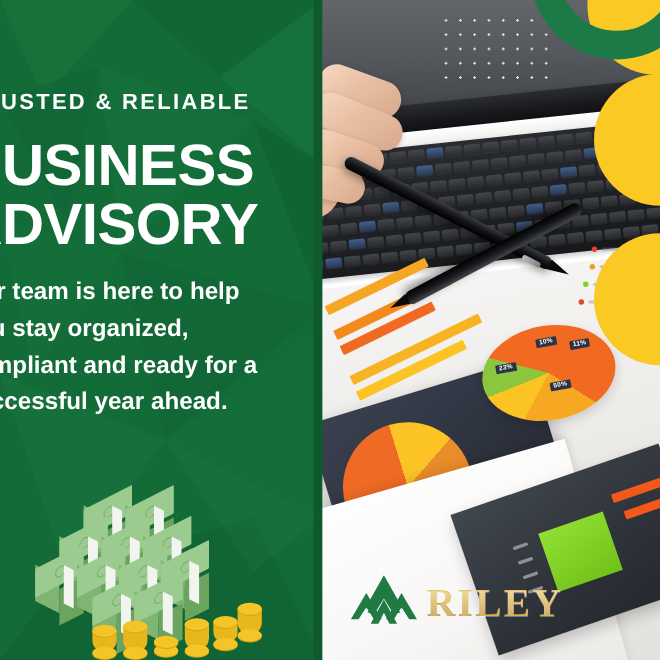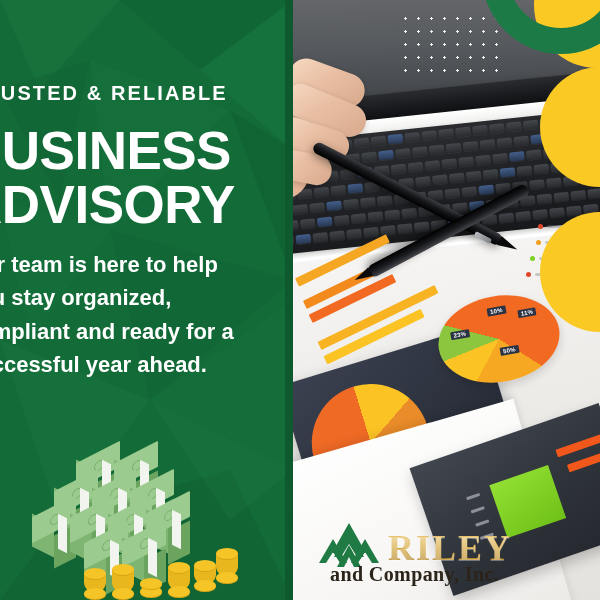--- a/index.html
+++ b/index.html
@@ -654,16 +654,15 @@
 
   <div class="logo">
     <svg class="logo-mark" viewBox="0 0 66 48">
       <polygon points="33,0 50,30 44,30 33,13 22,30 16,30" fill="#1f7a44"></polygon>
       <polygon points="33,9 48,34 41,34 33,21 25,34 18,34" fill="#1f7a44"></polygon>
       <polygon points="17,16 31,40 24,40 17,29 10,40 3,40" fill="#1f7a44"></polygon>
       <polygon points="49,16 63,40 56,40 49,29 42,40 35,40" fill="#1f7a44"></polygon>
       <polygon points="33,22 45,44 38,44 33,34 28,44 21,44" fill="#1f7a44"></polygon>
     </svg>
     <div class="logo-riley">RILEY</div>
-    <div class="logo-sub">and Company, Inc.</div>
   </div>
 
 </div>
 
 </body></html>

